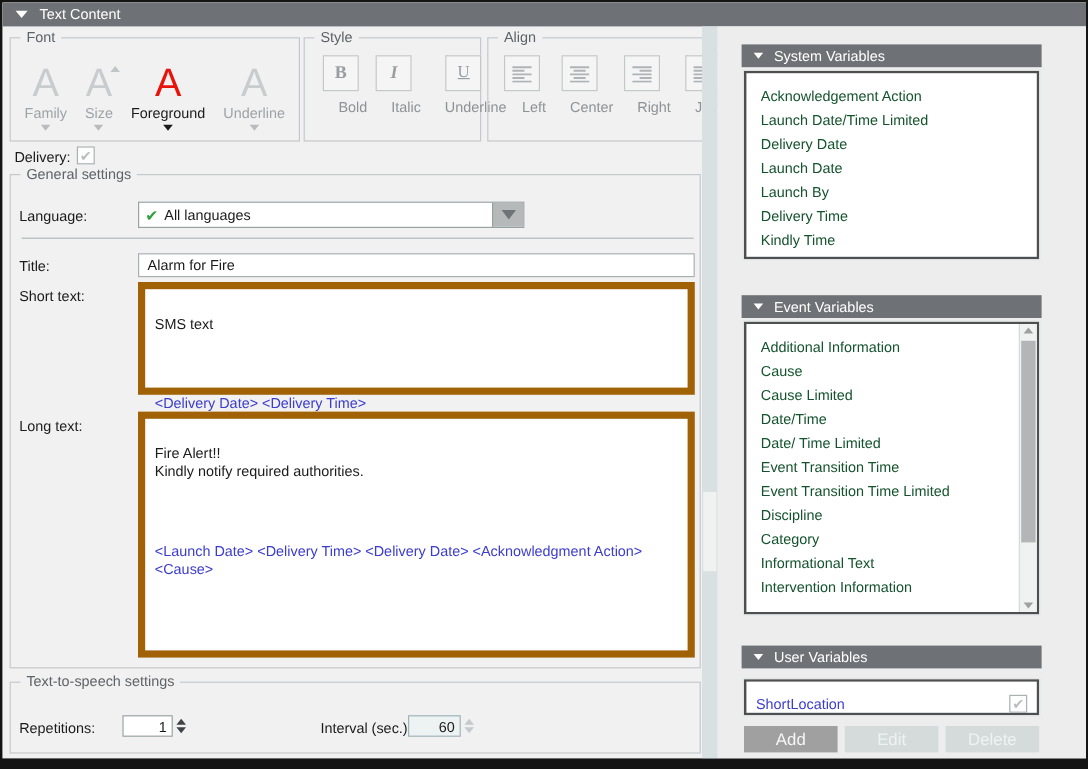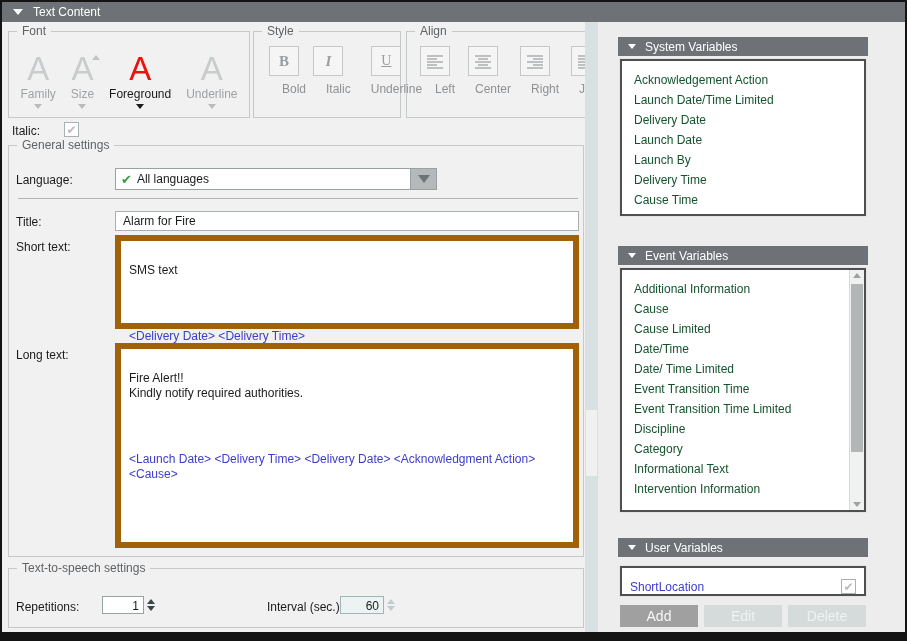--- a/index.html
+++ b/index.html
@@ -240,21 +240,21 @@
                   <line x1="1" y1="8" x2="17" y2="8"></line>
                   <line x1="1" y1="11" x2="17" y2="11"></line>
                   <line x1="1" y1="14" x2="17" y2="14"></line>
                 </svg>
             </span>
             <span class="sa-lbl">Justify</span>
           </div>
         </div>
       </div>
 
-      <span class="fl" style="left:10px; top:102px;">Italic:</span>
+      <span class="fl" style="left:10px; top:102px;">Delivery:</span>
       <span class="checkbox" style="left:62px; top:100px;">✔</span>
 
       <div class="groupbox" style="left:6px; top:123px; width:576px; height:412px;">
         <span class="g-label">General settings</span>
       </div>
 
       <span class="fl" style="left:14px; top:151px;">Language:</span>
       <div class="combo" style="left:113px; top:146px; width:322px;">
         <span class="c-text">
           <span class="c-check">✔</span>
@@ -321,21 +321,21 @@
       </div>
       <div class="var-list" style="left:618px; top:37px; height:157px;">
         <div class="items">
 
         <div class="list-item">Acknowledgement Action</div>
             <div class="list-item">Launch Date/Time Limited</div>
             <div class="list-item">Delivery Date</div>
             <div class="list-item">Launch Date</div>
             <div class="list-item">Launch By</div>
             <div class="list-item">Delivery Time</div>
-            <div class="list-item">Cause Time</div>
+            <div class="list-item">Kindly Time</div>
           </div>
       </div>
 
       <div class="panel-header" style="left:616px; top:224px;">
         <span class="tri-down"></span>
         <span>Event Variables</span>
       </div>
       <div class="var-list" style="left:618px; top:246px; height:244px;">
         <div class="items" style="padding-right:16px;">
 

